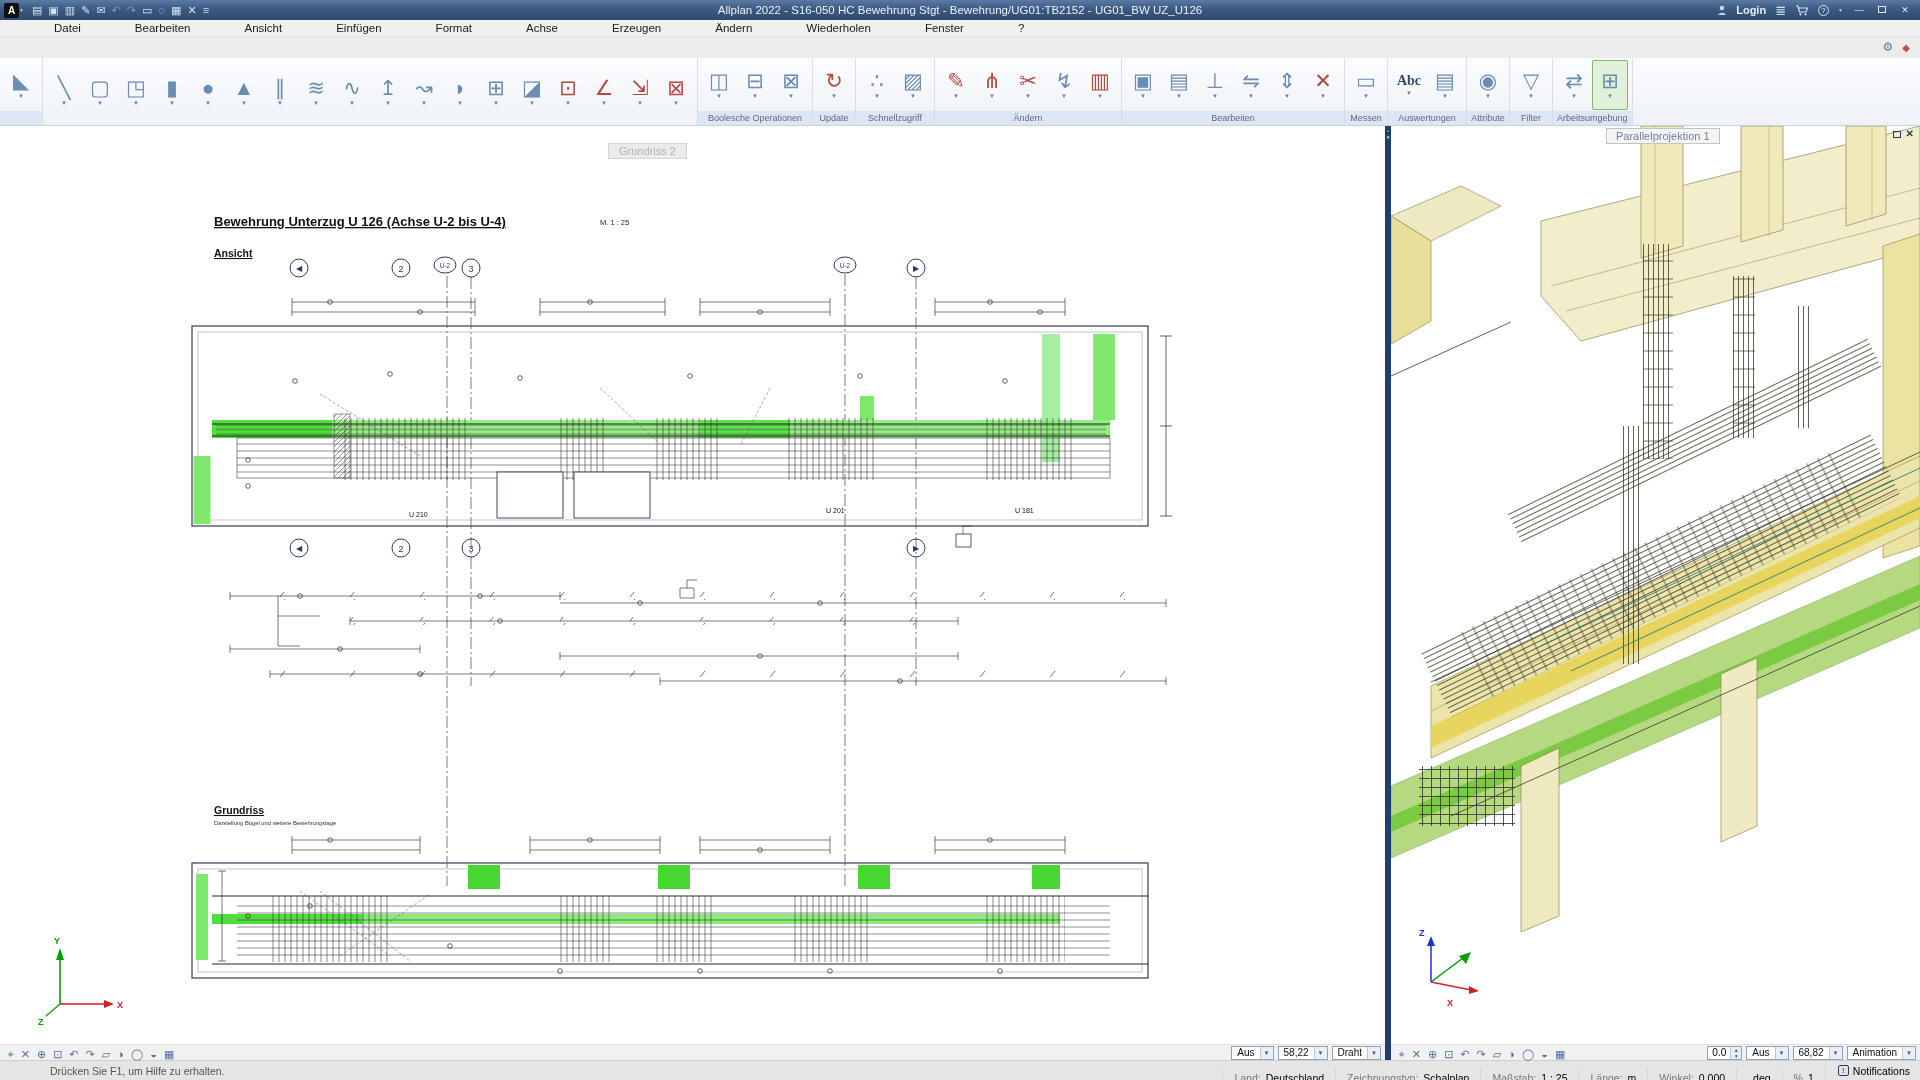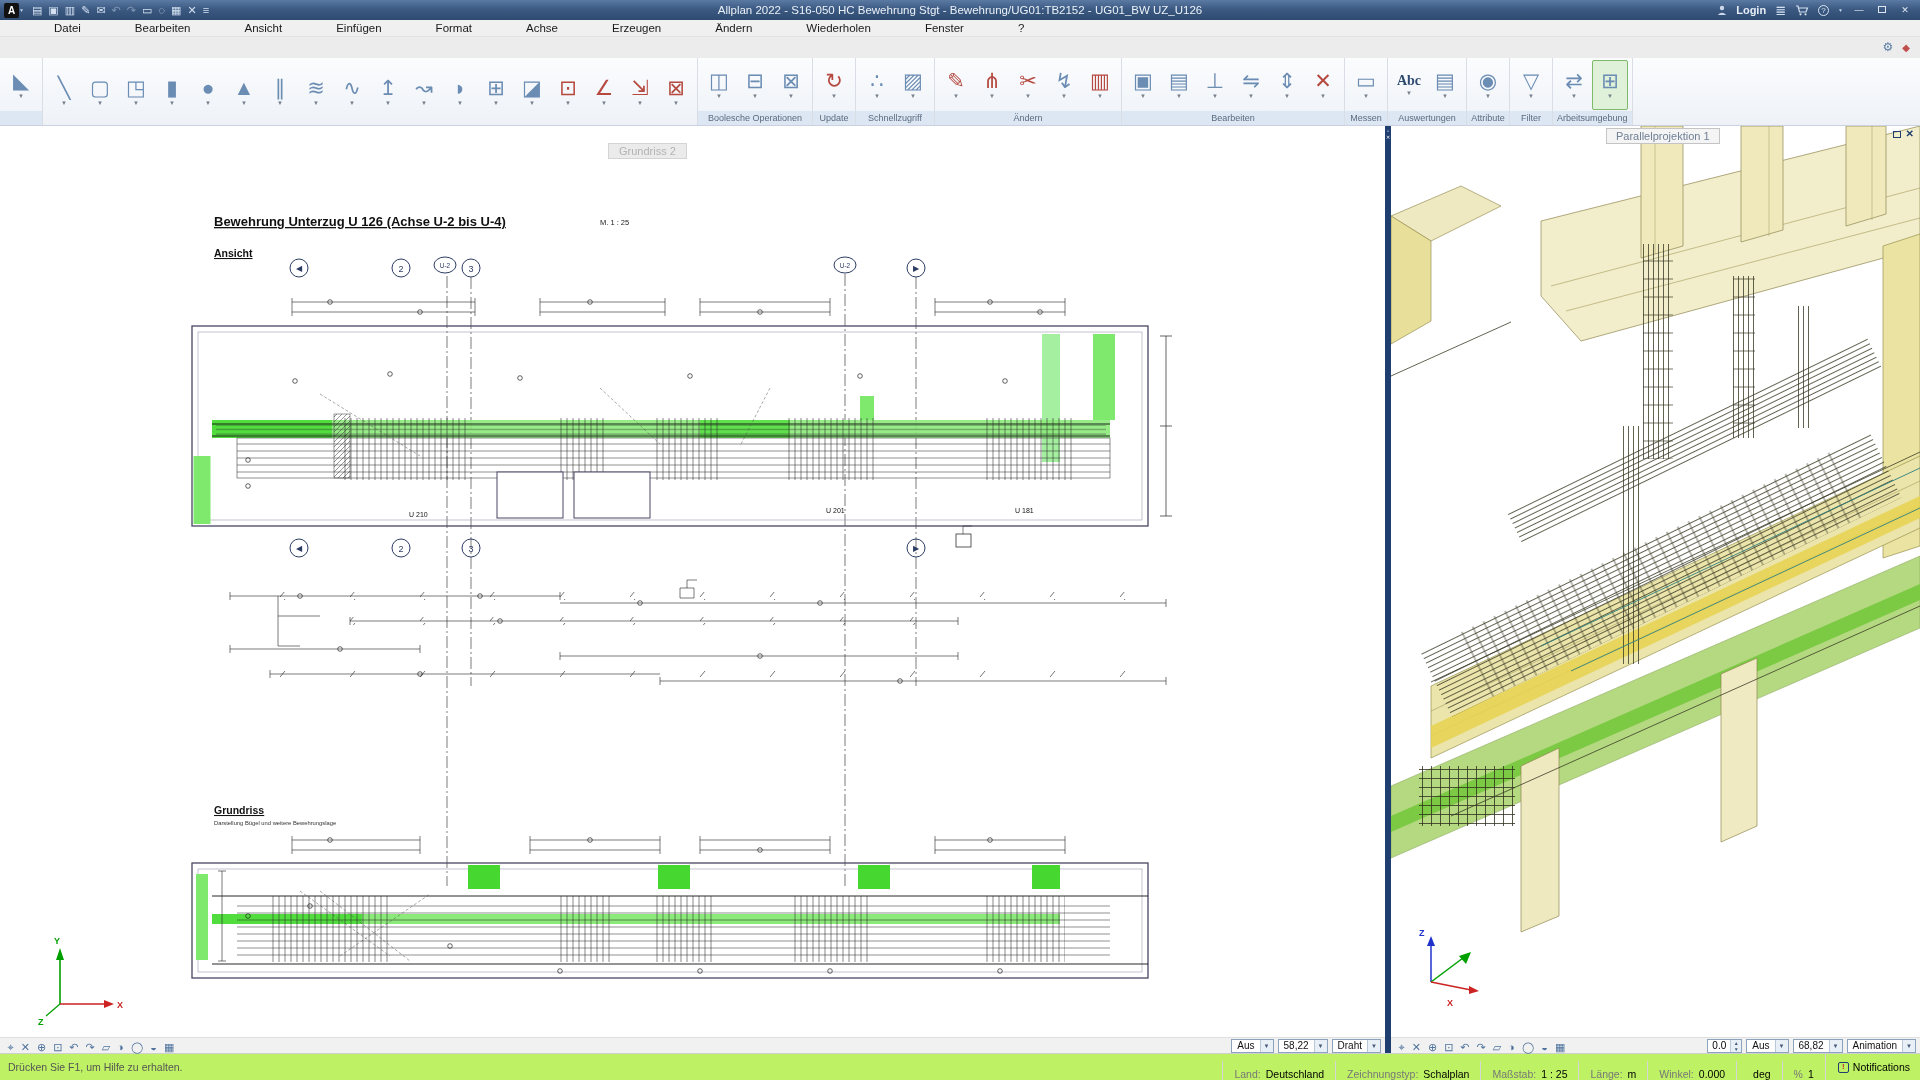--- a/index.html
+++ b/index.html
@@ -78,22 +78,22 @@
     display:flex; align-items:center; justify-content:center; color:#44597a; }
   .spin { display:inline-flex; border:1px solid #8ca3bd; background:#fff; height:14px; font-size:10px; align-items:center; }
   .spin .sv { padding:0 4px;text-align:center; }
   .spin .sc { width:11px; display:flex; flex-direction:column; border-left:1px solid #b9c7d6; background:#e9eff6;
     font-size:5px; line-height:6px; text-align:center; color:#44597a; }
 
   
   .hintbar { height:20px; background:#f0f0f0; flex:0 0 auto; }
   .hintbox { display:inline-block; margin:1px 0 0 8px; background:#fff; border:1px solid #7f7f7f;
     font-size:11px; font-weight:bold; color:#000; padding:1px 10px; }
-  .statusbar { height:27px; background:#bef264; border-top:1px solid #cfcfcf; flex:0 0 auto;
-    display:flex; align-items:center; font-size:10.5px; }
+  .statusbar { height:20px; background:#e5e5e5; border-top:1px solid #cfcfcf; flex:0 0 auto;
+    display:flex; align-items:center; font-size:10.5px;padding-left:42px; }
   .st-help { color:#555; padding-left:8px; }
   .st-right { margin-left:auto; display:flex; align-items:center; height:100%; }
   .sfield { display:flex; align-items:center; gap:5px; padding:0 11px; height:100%; border-left:1px solid #d6d6d6; }
   .sfield .sl { color:#777; }
   .sfield .sv { color:#000; }
   .notif { display:flex; align-items:center; gap:4px; padding:0 10px 0 12px; border-left:1px solid #d6d6d6; height:100%; }
   .notif .nicon { width:11px; height:11px; border:1.5px solid #1e3f6f; border-radius:2px; color:#c0392b;
     font-size:8px; font-weight:bold; display:flex; align-items:center; justify-content:center; line-height:1; }
   .notif .nl { color:#000; }
 

